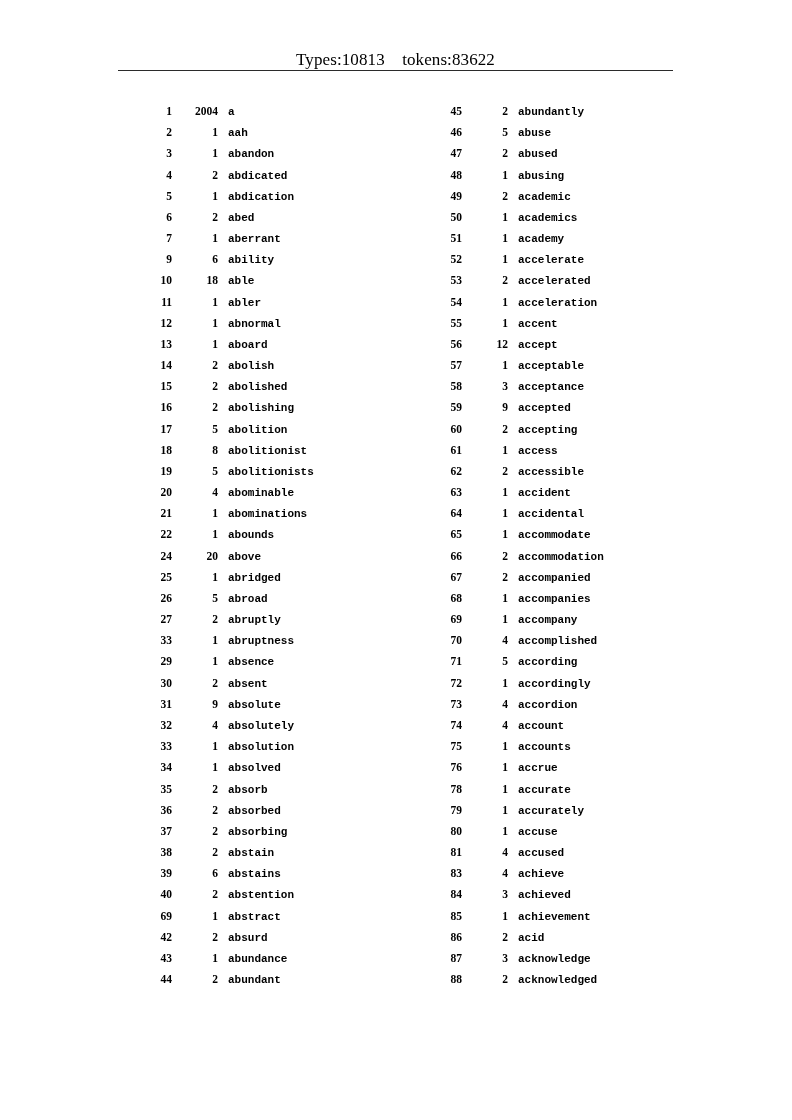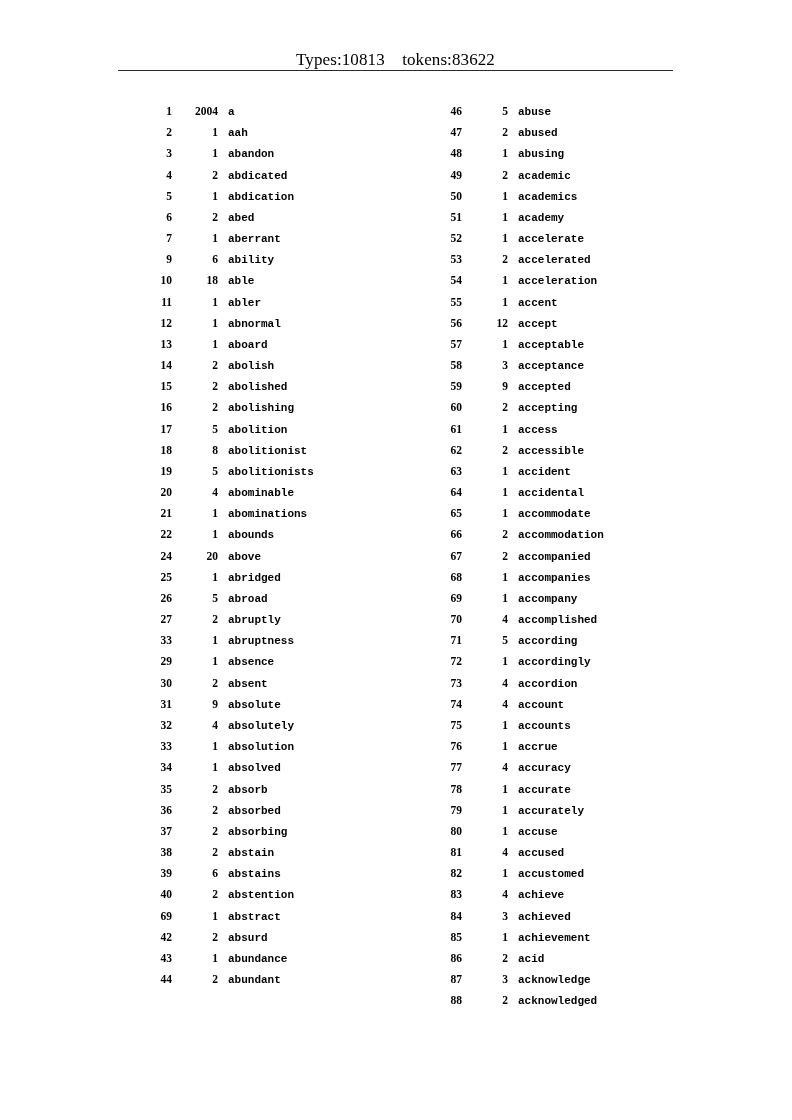--- a/index.html
+++ b/index.html
@@ -138,20 +138,21 @@
       <div class="entry-row"><span class="rank">37</span><span class="freq">2</span><span class="word">absorbing</span></div>
       <div class="entry-row"><span class="rank">38</span><span class="freq">2</span><span class="word">abstain</span></div>
       <div class="entry-row"><span class="rank">39</span><span class="freq">6</span><span class="word">abstains</span></div>
       <div class="entry-row"><span class="rank">40</span><span class="freq">2</span><span class="word">abstention</span></div>
       <div class="entry-row"><span class="rank">69</span><span class="freq">1</span><span class="word">abstract</span></div>
       <div class="entry-row"><span class="rank">42</span><span class="freq">2</span><span class="word">absurd</span></div>
       <div class="entry-row"><span class="rank">43</span><span class="freq">1</span><span class="word">abundance</span></div>
       <div class="entry-row"><span class="rank">44</span><span class="freq">2</span><span class="word">abundant</span></div>
     </div>
   <div class="column" id="column-right">
+      <div class="entry-row"><span class="rank">45</span><span class="freq">2</span><span class="word">abundantly</span></div>
       <div class="entry-row"><span class="rank">46</span><span class="freq">5</span><span class="word">abuse</span></div>
       <div class="entry-row"><span class="rank">47</span><span class="freq">2</span><span class="word">abused</span></div>
       <div class="entry-row"><span class="rank">48</span><span class="freq">1</span><span class="word">abusing</span></div>
       <div class="entry-row"><span class="rank">49</span><span class="freq">2</span><span class="word">academic</span></div>
       <div class="entry-row"><span class="rank">50</span><span class="freq">1</span><span class="word">academics</span></div>
       <div class="entry-row"><span class="rank">51</span><span class="freq">1</span><span class="word">academy</span></div>
       <div class="entry-row"><span class="rank">52</span><span class="freq">1</span><span class="word">accelerate</span></div>
       <div class="entry-row"><span class="rank">53</span><span class="freq">2</span><span class="word">accelerated</span></div>
       <div class="entry-row"><span class="rank">54</span><span class="freq">1</span><span class="word">acceleration</span></div>
       <div class="entry-row"><span class="rank">55</span><span class="freq">1</span><span class="word">accent</span></div>
@@ -169,26 +170,24 @@
       <div class="entry-row"><span class="rank">67</span><span class="freq">2</span><span class="word">accompanied</span></div>
       <div class="entry-row"><span class="rank">68</span><span class="freq">1</span><span class="word">accompanies</span></div>
       <div class="entry-row"><span class="rank">69</span><span class="freq">1</span><span class="word">accompany</span></div>
       <div class="entry-row"><span class="rank">70</span><span class="freq">4</span><span class="word">accomplished</span></div>
       <div class="entry-row"><span class="rank">71</span><span class="freq">5</span><span class="word">according</span></div>
       <div class="entry-row"><span class="rank">72</span><span class="freq">1</span><span class="word">accordingly</span></div>
       <div class="entry-row"><span class="rank">73</span><span class="freq">4</span><span class="word">accordion</span></div>
       <div class="entry-row"><span class="rank">74</span><span class="freq">4</span><span class="word">account</span></div>
       <div class="entry-row"><span class="rank">75</span><span class="freq">1</span><span class="word">accounts</span></div>
       <div class="entry-row"><span class="rank">76</span><span class="freq">1</span><span class="word">accrue</span></div>
-      <div class="entry-row"><span class="rank">77</span><span class="freq">4</span><span class="word">accuracy</span></div>
       <div class="entry-row"><span class="rank">78</span><span class="freq">1</span><span class="word">accurate</span></div>
       <div class="entry-row"><span class="rank">79</span><span class="freq">1</span><span class="word">accurately</span></div>
       <div class="entry-row"><span class="rank">80</span><span class="freq">1</span><span class="word">accuse</span></div>
       <div class="entry-row"><span class="rank">81</span><span class="freq">4</span><span class="word">accused</span></div>
-      <div class="entry-row"><span class="rank">82</span><span class="freq">1</span><span class="word">accustomed</span></div>
       <div class="entry-row"><span class="rank">83</span><span class="freq">4</span><span class="word">achieve</span></div>
       <div class="entry-row"><span class="rank">84</span><span class="freq">3</span><span class="word">achieved</span></div>
       <div class="entry-row"><span class="rank">85</span><span class="freq">1</span><span class="word">achievement</span></div>
       <div class="entry-row"><span class="rank">86</span><span class="freq">2</span><span class="word">acid</span></div>
       <div class="entry-row"><span class="rank">87</span><span class="freq">3</span><span class="word">acknowledge</span></div>
       <div class="entry-row"><span class="rank">88</span><span class="freq">2</span><span class="word">acknowledged</span></div>
     </div>
 
 </div>
 

